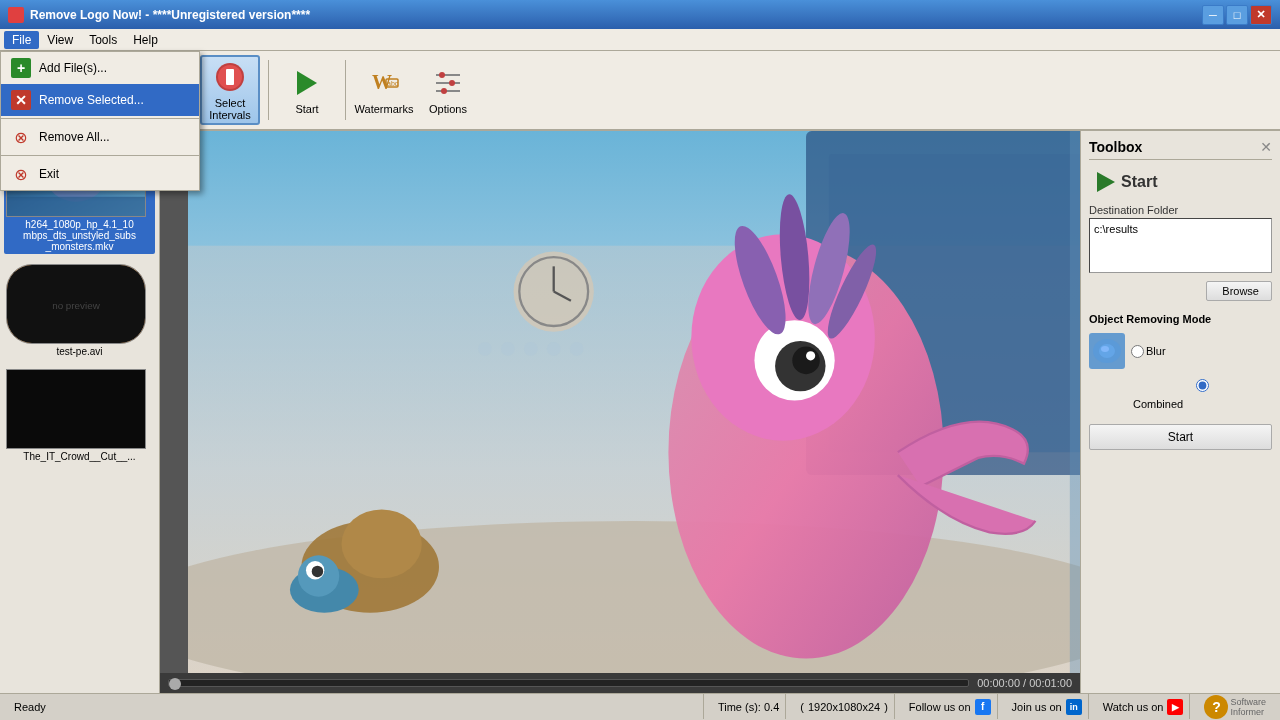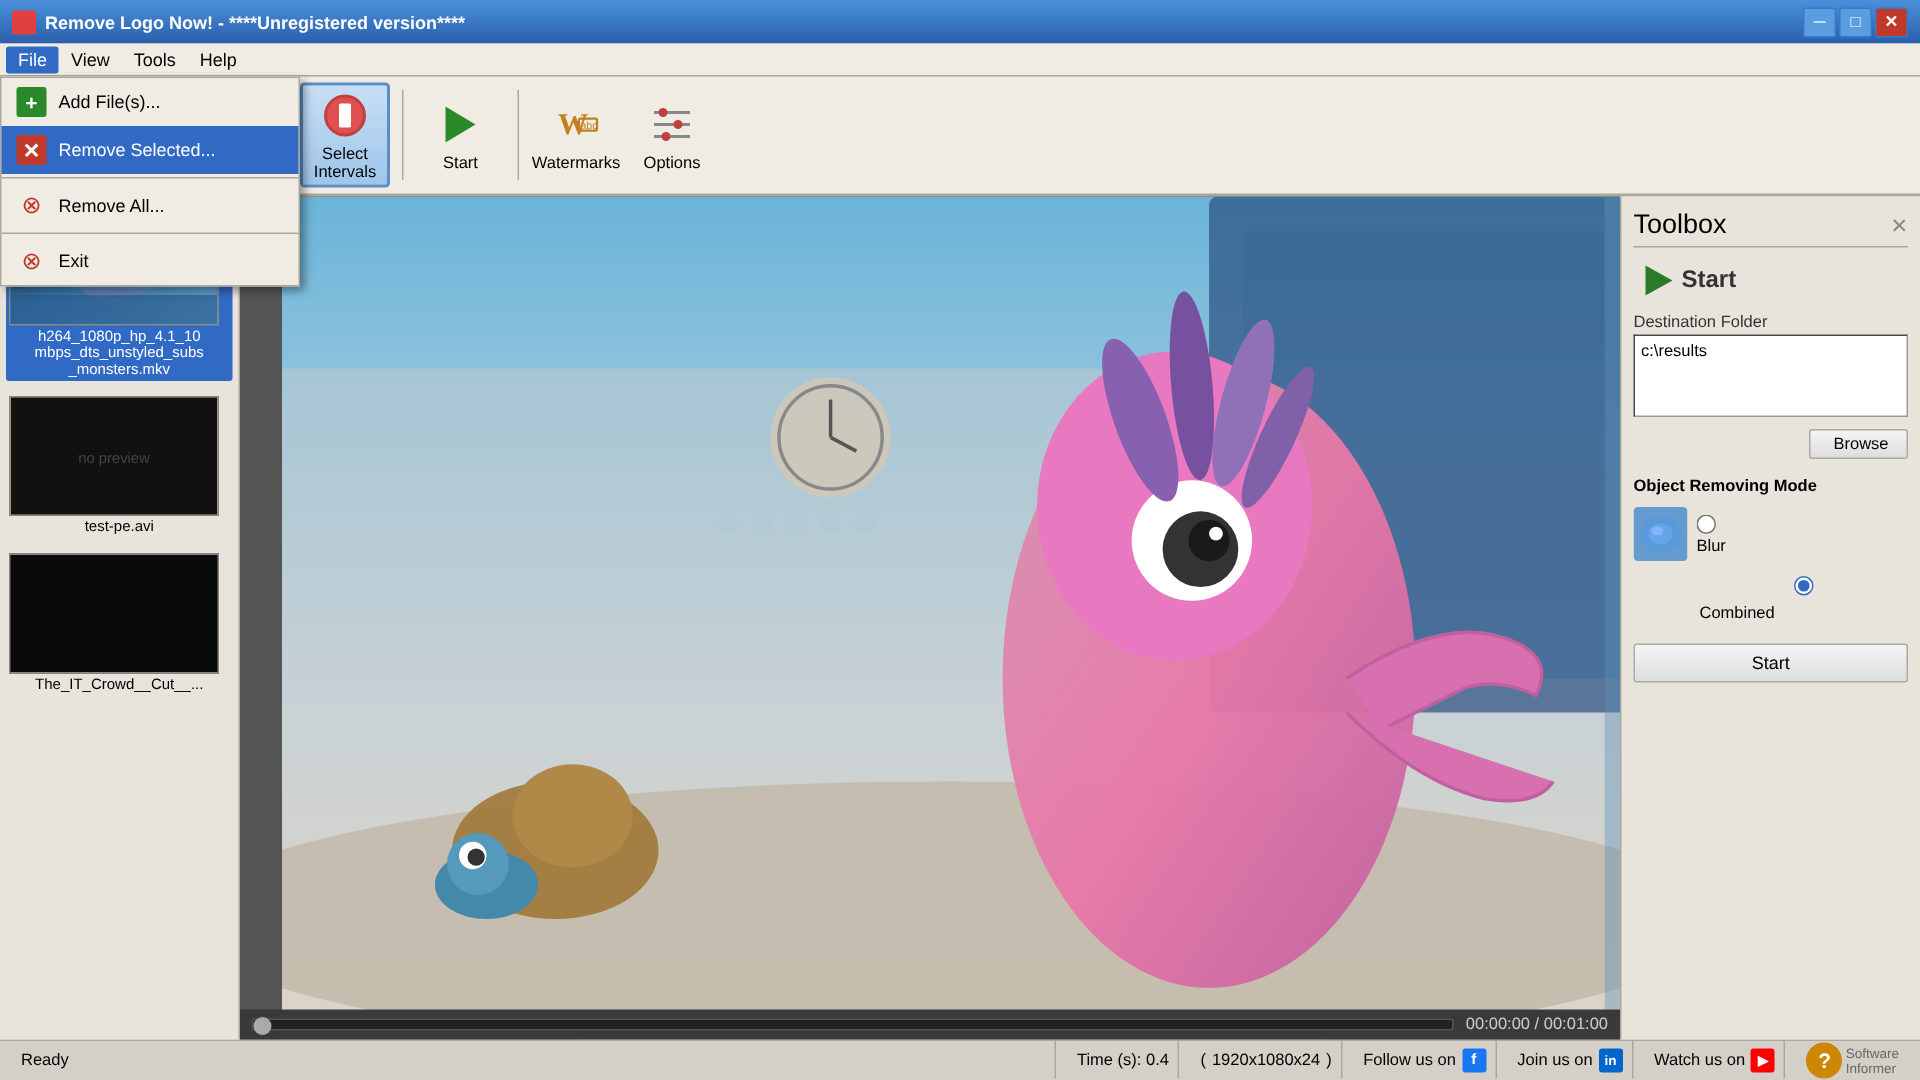--- a/index.html
+++ b/index.html
@@ -202,21 +202,21 @@
       flex-direction: column;
       gap: 8px;
     }
     #toolbox-header {
       display: flex;
       align-items: center;
       justify-content: space-between;
       border-bottom: 1px solid #aca899;
       padding-bottom: 4px;
     }
-    #toolbox-title { font-size: 18px; font-weight: normal; }
+    #toolbox-title { font-size: 14px; font-weight: bold; }
     #toolbox-close { cursor: pointer; color: #888; font-size: 14px; }
     .toolbox-start-btn {
       display: flex;
       align-items: center;
       gap: 6px;
       padding: 4px 8px;
       cursor: pointer;
     }
     .play-triangle {
       width: 0; height: 0;
@@ -476,21 +476,21 @@
           </defs>
           <rect width="140" height="80" fill="url(#bg1)"></rect>
           <ellipse cx="70" cy="40" rx="30" ry="25" fill="#8080c0" opacity="0.5"></ellipse>
           <rect x="0" y="60" width="140" height="20" fill="#2a5a8a" opacity="0.7"></rect>
         </svg>
       </div>
       <div class="file-name">h264_1080p_hp_4.1_10<br>mbps_dts_unstyled_subs<br>_monsters.mkv</div>
     </div>
 
     <div class="file-item">
-      <div class="file-thumbnail" style="background:#fdba74;">
+      <div class="file-thumbnail" style="background:#fdba74;border-radius:26px;">
         <svg width="140" height="80" viewBox="0 0 140 80">
           <rect width="140" height="80" fill="#111"></rect>
           <text x="70" y="45" text-anchor="middle" fill="#444" font-size="10">no preview</text>
         </svg>
       </div>
       <div class="file-name">test-pe.avi</div>
     </div>
 
     <div class="file-item">
       <div class="file-thumbnail crowd">
@@ -607,21 +607,21 @@
       <div class="object-removing-label">Object Removing Mode</div>
 
 
       <div class="mode-option" style="margin-top:4px;">
         <svg width="36" height="36" viewBox="0 0 36 36">
           <rect width="36" height="36" rx="3" fill="#4488cc" opacity="0.8"></rect>
           <ellipse cx="18" cy="18" rx="14" ry="12" fill="#5599dd" opacity="0.6"></ellipse>
           <ellipse cx="18" cy="18" rx="8" ry="7" fill="#66aaee" opacity="0.7"></ellipse>
           <ellipse cx="16" cy="16" rx="4" ry="3" fill="#88bbff" opacity="0.8"></ellipse>
         </svg>
-        <div style="display:flex; flex-direction:column; align-items:flex-start; gap:2px;">
+        <div style="display:flex; flex-direction:row; align-items:flex-start; gap:2px;">
           <input type="radio" name="mode" class="inline-radio" style="">
           <span class="radio-label">Blur</span>
         </div>
       </div>
 
       <div class="combined-mode" style="margin-top:4px; padding-left:44px;">
         <input type="radio" name="mode" class="inline-radio" checked="" style="">
         <span class="radio-label">Combined</span>
       </div>
     </div>

